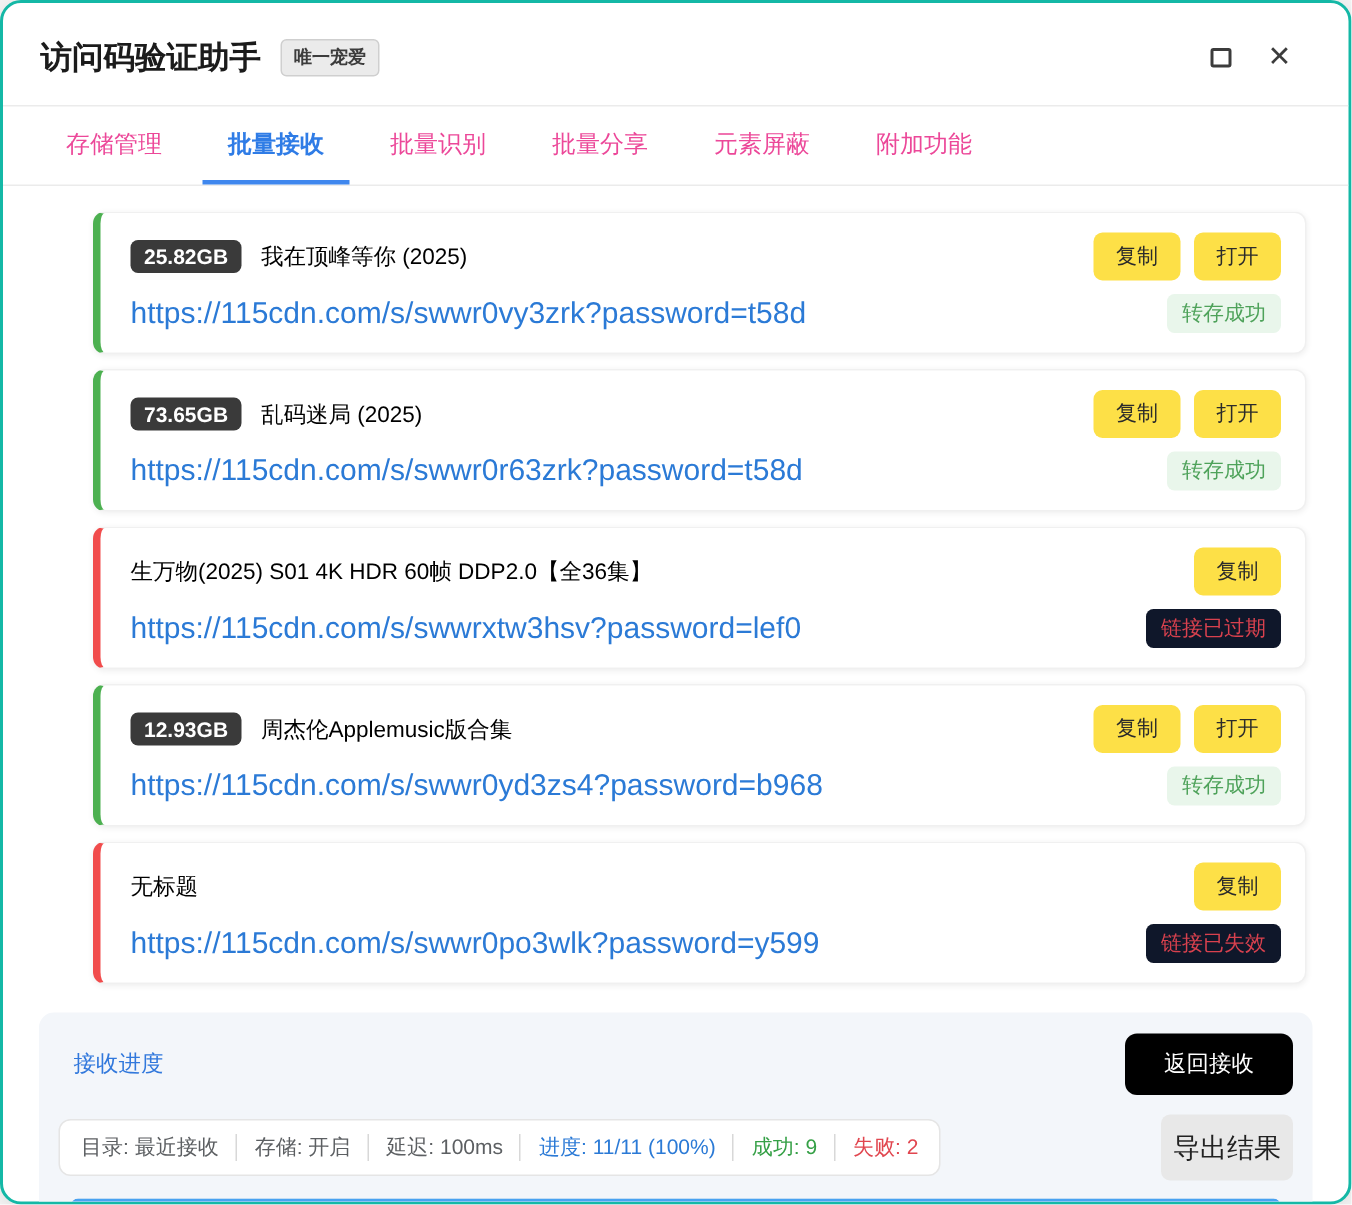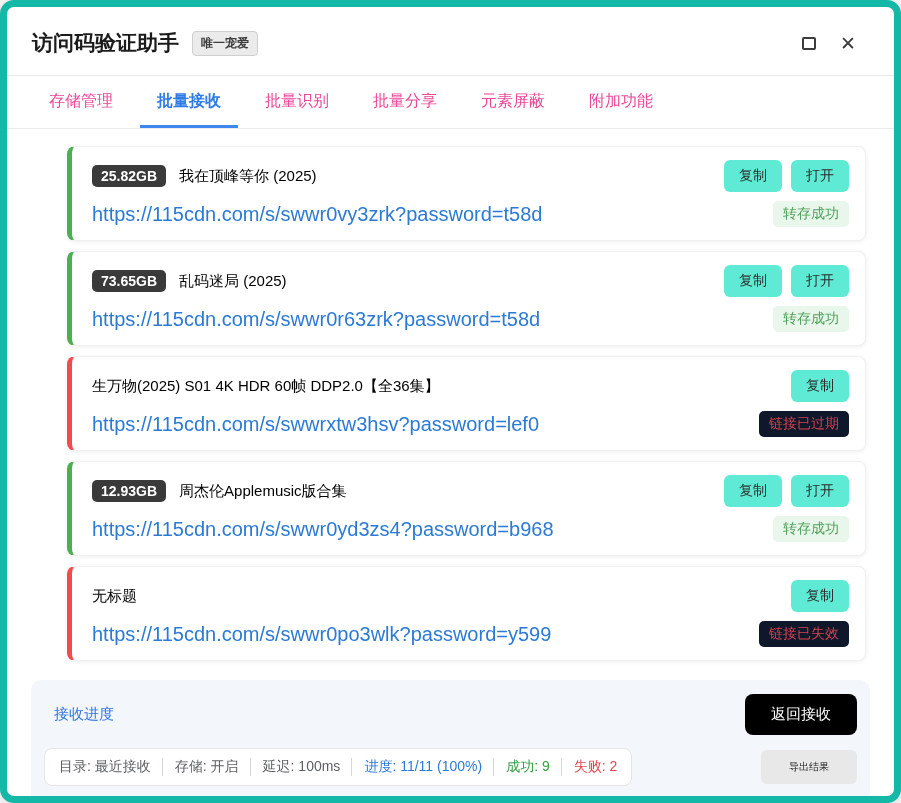--- a/index.html
+++ b/index.html
@@ -6,21 +6,21 @@
   html, body { width: 901px; height: 803px; }
   body {
     font-family: "Liberation Sans", "DejaVu Sans", sans-serif;
     background: #f3f3f3;
     position: relative;
   }
   .app-window {
     position: absolute;
     inset: 0;
     background: #ffffff;
-    border: 7px solid #14b8a6;
+    border: 2px solid #14b8a6;
     border-radius: 14px;
     overflow: hidden;
     box-shadow: 0 2px 10px rgba(0,0,0,0.08);
   }
 
   
   .header {
     display: flex;
     align-items: center;
     padding: 22px 24px 18px 25px;
@@ -103,21 +103,21 @@
     padding: 3px 9px;
     border-radius: 5px;
     margin-right: 13px;
   }
   .item-title { font-size: 15px; color: #000000; }
   .actions { display: flex; gap: 9px; }
   .btn {
     font-family: inherit;
     font-size: 14px;
     color: #2b2b2b;
-    background: #5eead4;
+    background: #fde047;
     border: none;
     border-radius: 6px;
     padding: 7px 15px;
     cursor: pointer;
   }
   .share-link {
     font-size: 20px;
     color: #2b7ad6;
     text-decoration: none;
     cursor: pointer;
@@ -169,26 +169,26 @@
   .stat + .stat {
     border-left: 1px solid #d8d8d8;
     margin-left: 11px;
     padding-left: 12px;
   }
   .stat.blue  { color: #2b7ad6; }
   .stat.green { color: #35a046; }
   .stat.red   { color: #e1464f; }
   .btn-export {
     font-family: inherit;
-    font-size: 10px;
+    font-size: 18px;
     color: #222222;
     background: #e8e8e8;
     border: none;
     border-radius: 6px;
-    padding: 10px 28px;
+    padding: 10px 8px;
     cursor: pointer;
   }
   .progress-track {
     margin: 12px 8px 0;
     height: 10px;
     border-radius: 6px;
     background: #e3e9f0;
     overflow: hidden;
   }
   .progress-fill {

